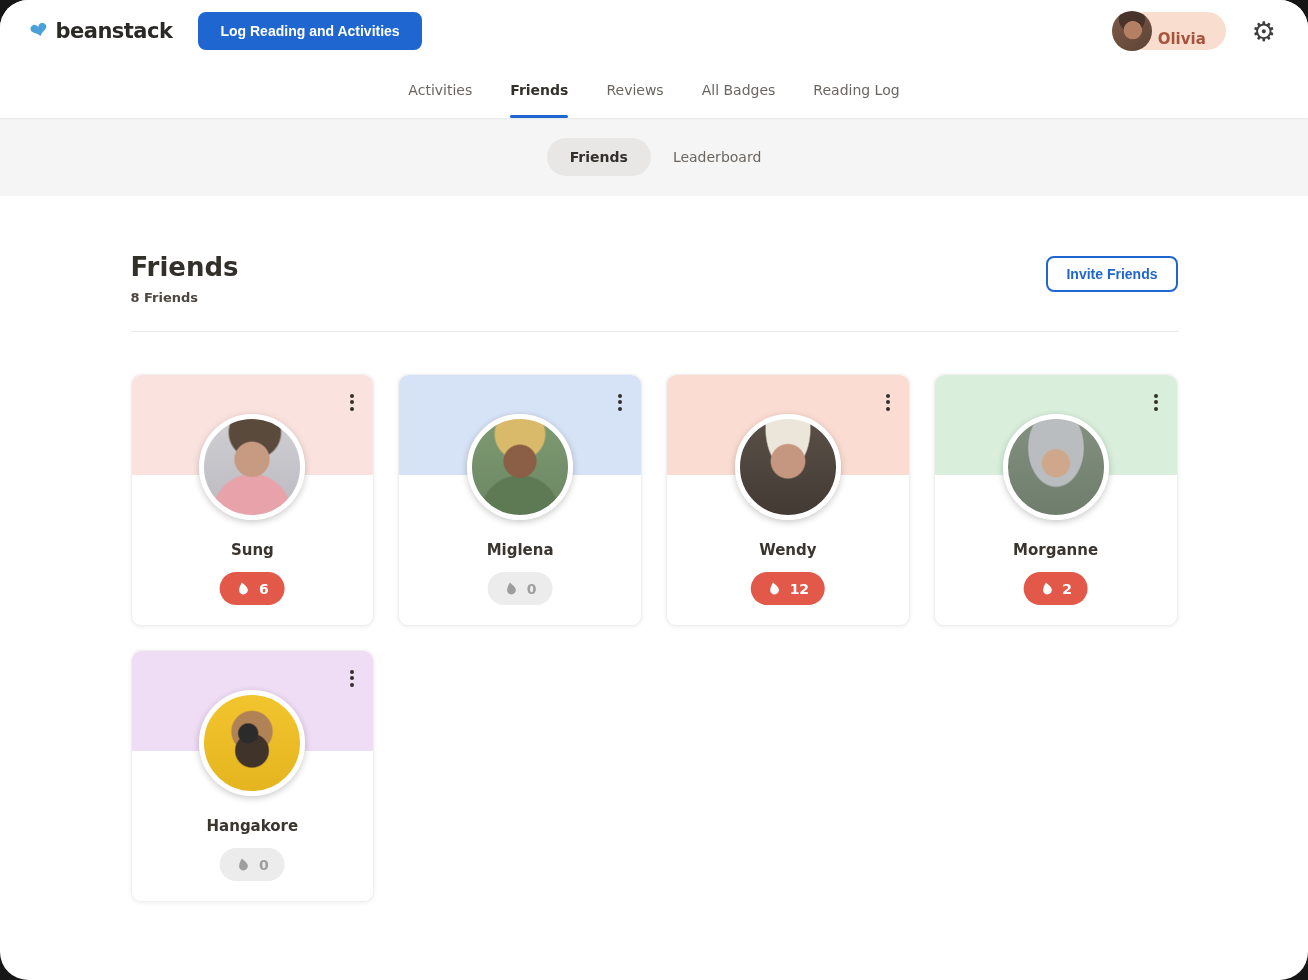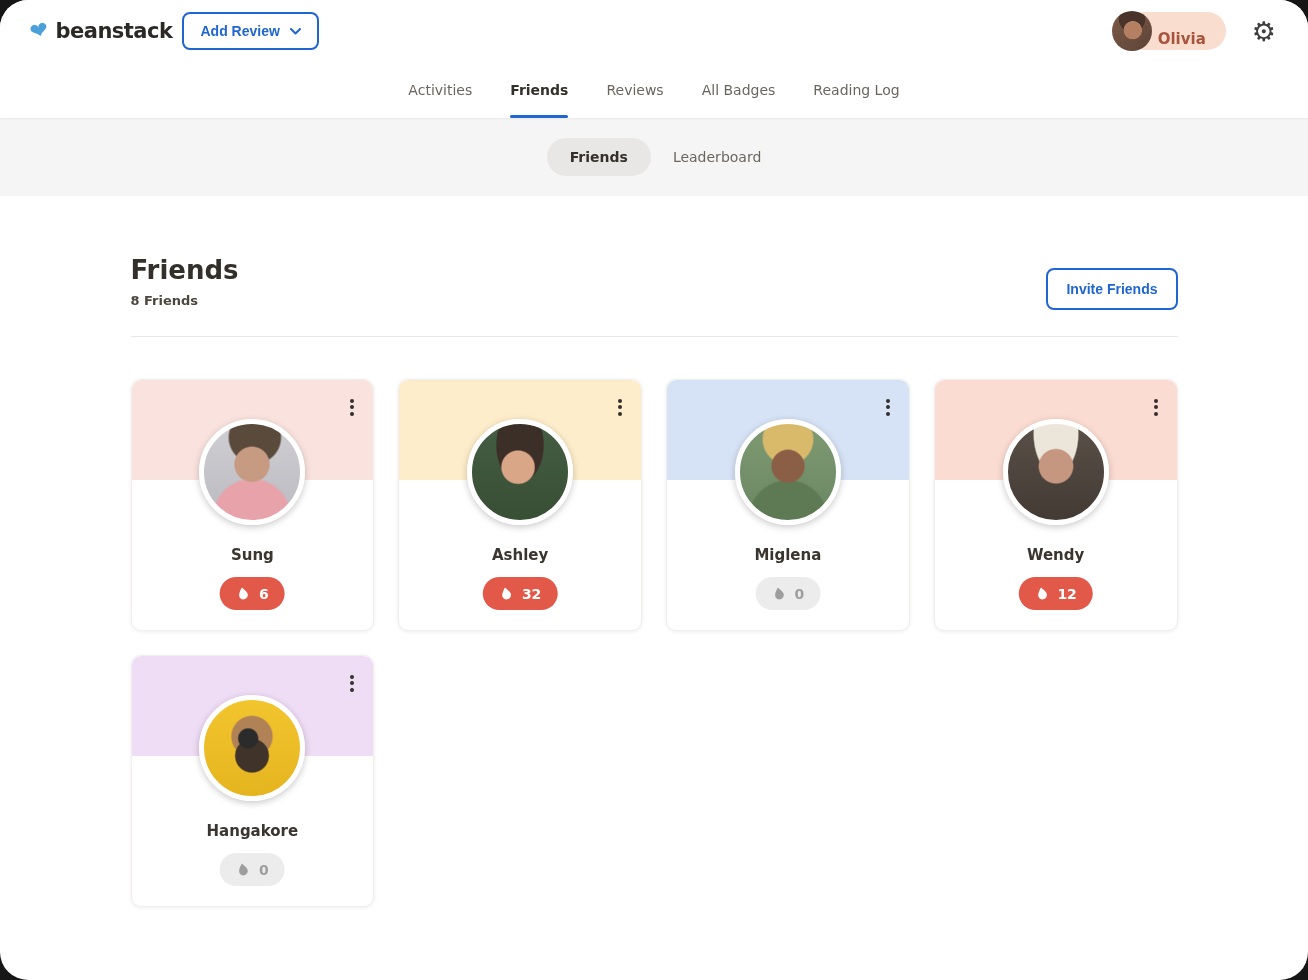--- a/index.html
+++ b/index.html
@@ -37,21 +37,21 @@
   .pill { font-size:14px; cursor:pointer; }
   .pill.active { background:#e8e7e6; color:#33302b; font-weight:700; border-radius:20px; padding:11px 23px; }
   .pill.plain { color:#6b6560; font-weight:400; }
 
   
   .main { background:#fff; }
   .content { width:1047px; margin:0 auto; padding-top:56px; }
   .heading-row { display:flex; justify-content:space-between; align-items:center; }
   .page-title { font-size:26px; font-weight:800; color:#33302b; }
   .page-sub { font-size:13px; font-weight:700; color:#4c463f; margin-top:8px; }
-  .btn-invite { height:42px; padding:0 18px; align-self:flex-start; margin-top:16px; }
+  .btn-invite { height:36px; padding:0 18px; align-self:flex-start; margin-top:4px; }
   .divider { height:1px; background:#e8e8e8; margin-top:26px; }
 
   .grid { margin-top:42px; display:grid; grid-template-columns:repeat(4,1fr); column-gap:33px; row-gap:35px; padding-bottom:40px;gap:24px; }
   .card { position:relative; height:252px; background:#fff; border-radius:10px; border:1px solid #f0efee; box-shadow:0 1px 4px rgba(0,0,0,0.07); overflow:hidden; }
   .card-band { height:100px; border-radius:9px 9px 0 0; position:relative; }
   .kebab { position:absolute; top:13px; right:13px; padding:3px 6px; cursor:pointer; }
   .kebab i { display:block; width:4px; height:4px; border-radius:50%; background:#33302b; margin:2.5px 0; }
   .avatar { position:absolute; top:39px; left:50%; transform:translateX(-50%); width:106px; height:106px; border-radius:50%;
     border:5px solid #fff; box-shadow:0 2px 7px rgba(0,0,0,0.22); background-color:#ccc; }
   .friend-name { position:absolute; top:166px; left:0; right:0; text-align:center; font-size:15px; font-weight:800; color:#3a352f; }
@@ -93,28 +93,21 @@
 </head>
 <body>
 
 <div class="window">
 
   <header class="topbar">
     <div class="brand">
       <span class="brand-leaf">❤</span>
       <span class="brand-text">beanstack</span>
     </div>
-    <button class="btn btn-outline">
-      <span>Add Review</span>
-      <span class="chev">
-        <svg width="11" height="7" viewBox="0 0 11 7">
-            <path d="M1 1l4.5 4.5L10 1" fill="none" stroke="#2066d0" stroke-width="2" stroke-linecap="round" stroke-linejoin="round"></path>
-          </svg>
-      </span>
-    </button>
+    <button class="btn btn-primary">Log Reading and Activities</button>
     <div class="topbar-spacer"></div>
     <div class="user-chip">
       <div class="user-avatar"></div>
       <div class="user-pill">
         <span>Olivia</span>
       </div>
     </div>
     <div class="gear">⚙</div>
   </header>
 
@@ -155,39 +148,20 @@
     <div class="streak-badge" style="background: rgb(226, 89, 74);">
       <span class="flame" style="color: rgb(255, 255, 255);">
         <svg viewBox="0 0 24 24">
                   <path d="M12 2C8.5 6.5 5 10.6 5 14.5 5 18.6 8.1 21.5 12 21.5s7-2.9 7-7c0-3.9-3.5-8-7-12.5z" fill="currentColor"></path>
                 </svg>
       </span>
       <span class="streak-count" style="color: rgb(255, 255, 255);">6</span>
     </div>
   </div>
 
-  <div class="card">
-    <div class="card-band" style="background: rgb(253, 237, 202);">
-      <div class="kebab">
-                <i></i>
-                <i></i>
-                <i></i>
-              </div>
-    </div>
-    <div class="avatar avatar-1"></div>
-    <div class="friend-name">Ashley</div>
-    <div class="streak-badge" style="background: rgb(226, 89, 74);">
-      <span class="flame" style="color: rgb(255, 255, 255);">
-        <svg viewBox="0 0 24 24">
-                  <path d="M12 2C8.5 6.5 5 10.6 5 14.5 5 18.6 8.1 21.5 12 21.5s7-2.9 7-7c0-3.9-3.5-8-7-12.5z" fill="currentColor"></path>
-                </svg>
-      </span>
-      <span class="streak-count" style="color: rgb(255, 255, 255);">32</span>
-    </div>
-  </div>
 
   <div class="card">
     <div class="card-band" style="background: rgb(214, 226, 245);">
       <div class="kebab">
                 <i></i>
                 <i></i>
                 <i></i>
               </div>
     </div>
     <div class="avatar avatar-2"></div>
@@ -216,20 +190,39 @@
       <span class="flame" style="color: rgb(255, 255, 255);">
         <svg viewBox="0 0 24 24">
                   <path d="M12 2C8.5 6.5 5 10.6 5 14.5 5 18.6 8.1 21.5 12 21.5s7-2.9 7-7c0-3.9-3.5-8-7-12.5z" fill="currentColor"></path>
                 </svg>
       </span>
       <span class="streak-count" style="color: rgb(255, 255, 255);">12</span>
     </div>
   </div>
 
 
+  <div class="card">
+    <div class="card-band" style="background: rgb(217, 239, 220);">
+      <div class="kebab">
+                <i></i>
+                <i></i>
+                <i></i>
+              </div>
+    </div>
+    <div class="avatar avatar-5"></div>
+    <div class="friend-name">Morganne</div>
+    <div class="streak-badge" style="background: rgb(226, 89, 74);">
+      <span class="flame" style="color: rgb(255, 255, 255);">
+        <svg viewBox="0 0 24 24">
+                  <path d="M12 2C8.5 6.5 5 10.6 5 14.5 5 18.6 8.1 21.5 12 21.5s7-2.9 7-7c0-3.9-3.5-8-7-12.5z" fill="currentColor"></path>
+                </svg>
+      </span>
+      <span class="streak-count" style="color: rgb(255, 255, 255);">2</span>
+    </div>
+  </div>
 
 
   <div class="card">
     <div class="card-band" style="background: rgb(239, 220, 245);">
       <div class="kebab">
                 <i></i>
                 <i></i>
                 <i></i>
               </div>
     </div>

